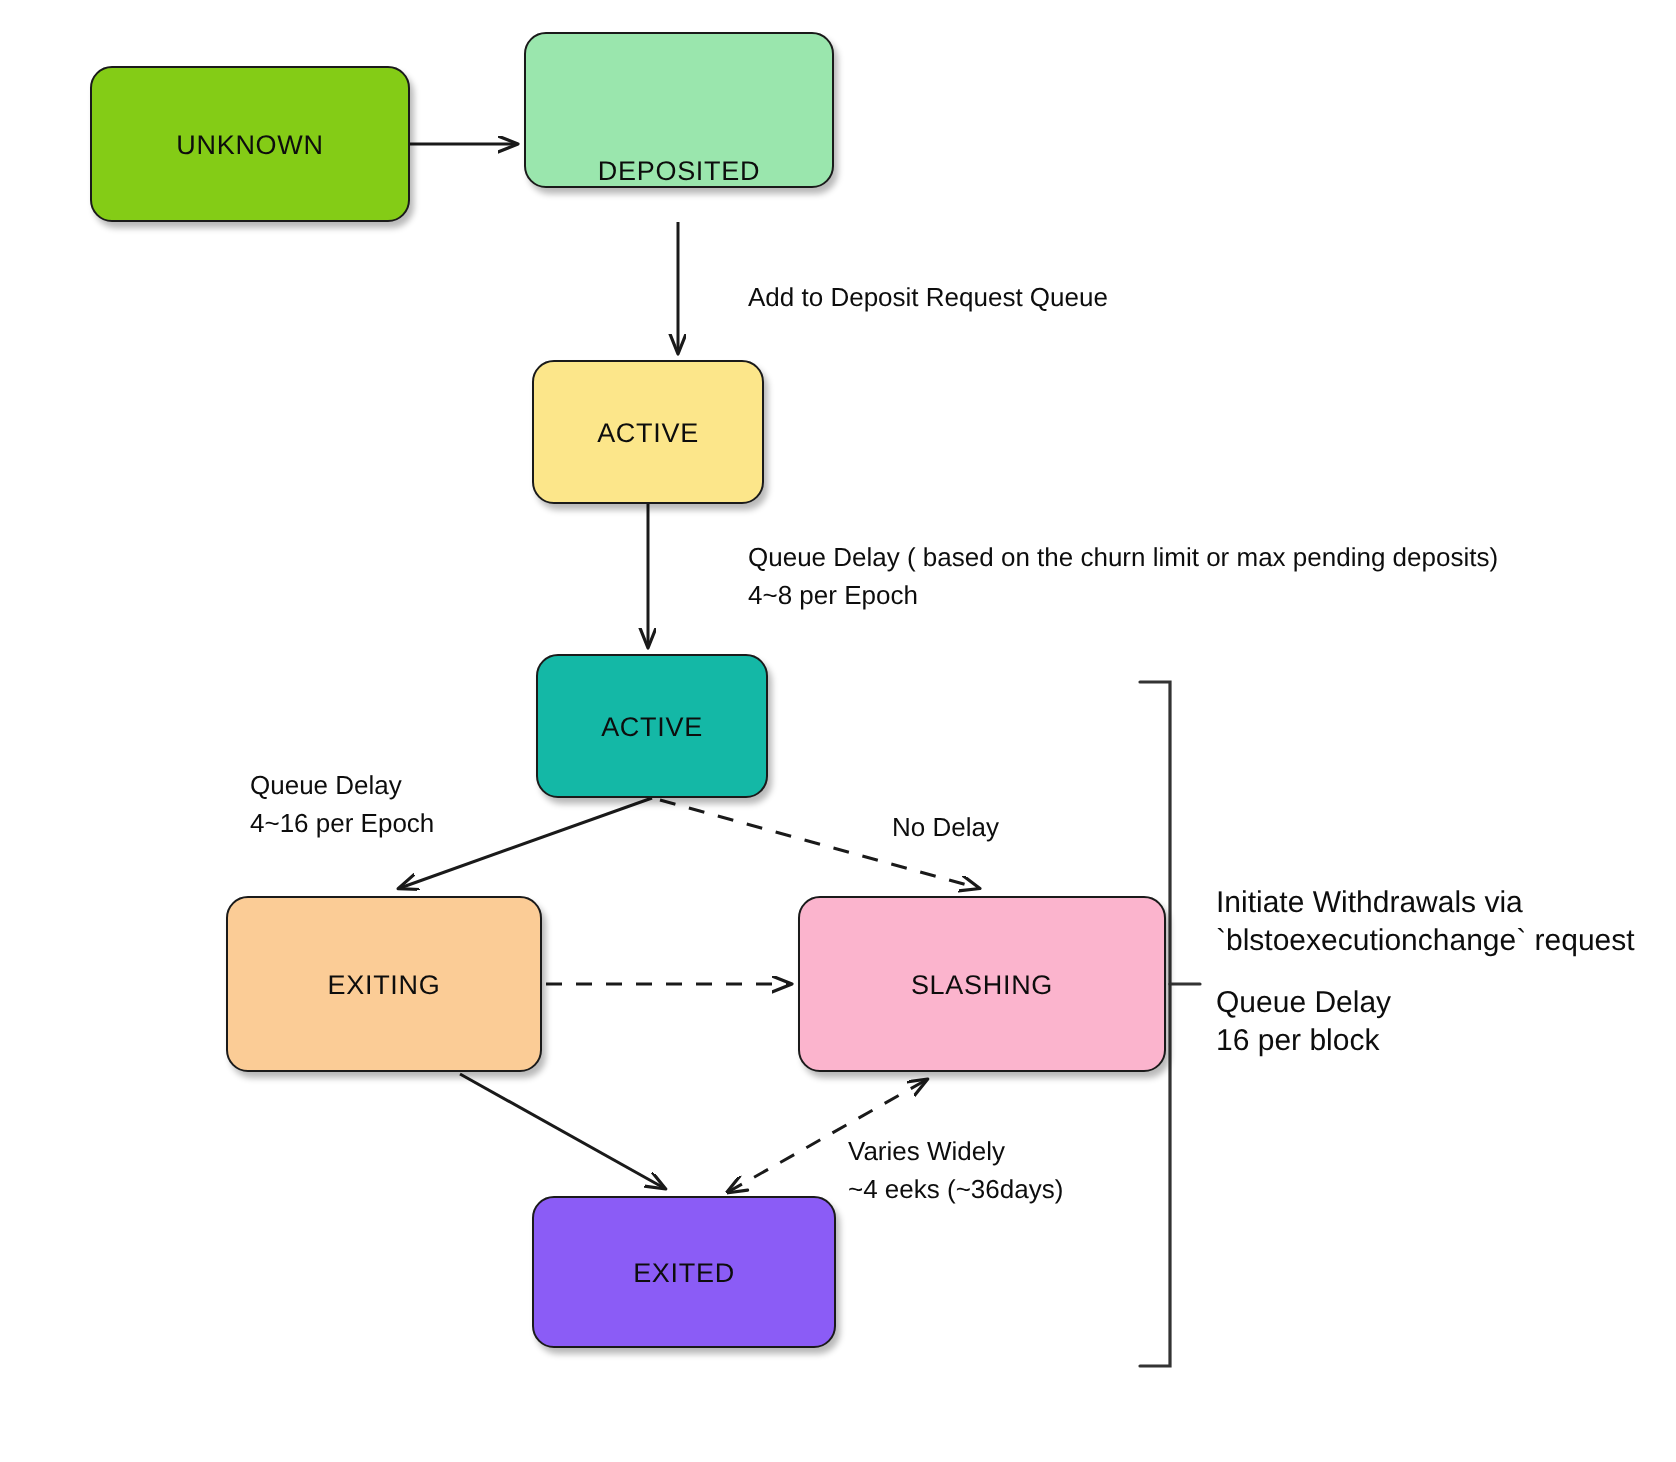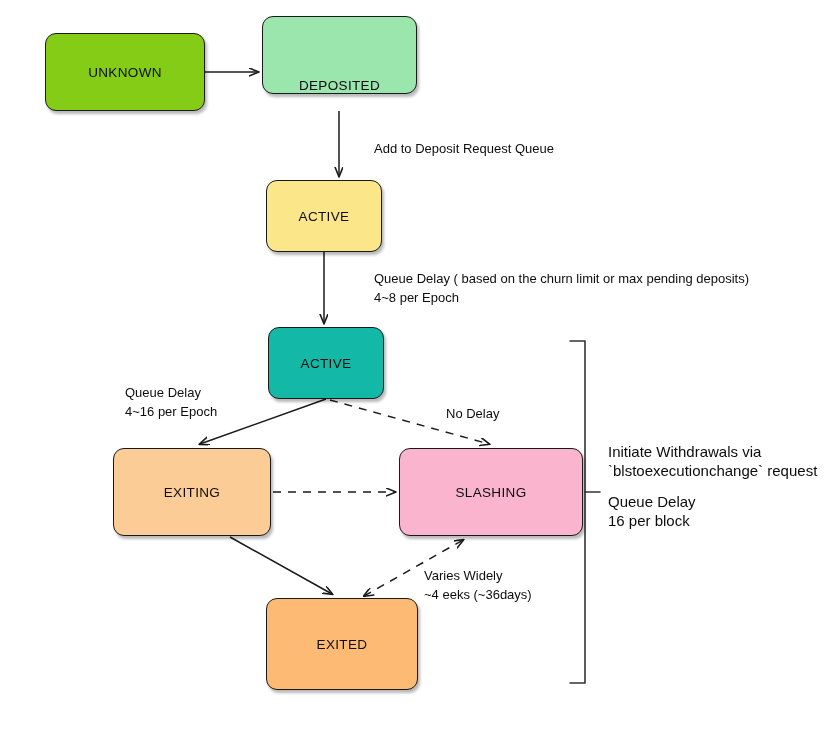--- a/index.html
+++ b/index.html
@@ -120,21 +120,21 @@
   </div>
 
   <div class="node" style="left:113px; top:448px; width:158px; height:88px; background:#fbcc96;">
     <span class="node-label">EXITING</span>
   </div>
 
   <div class="node" style="left:399px; top:448px; width:184px; height:88px; background:#fbb4cd;">
     <span class="node-label">SLASHING</span>
   </div>
 
-  <div class="node" style="left:266px; top:598px; width:152px; height:92px; background:#fdba74;">
+  <div class="node" style="left:266px; top:598px; width:152px; height:76px; background:#8b5cf6;">
     <span class="node-label">EXITED</span>
   </div>
 
   <div class="edge-label" style="left:374px; top:139px;">Add to Deposit Request Queue</div>
 
   <div class="edge-label" style="left:374px; top:269px;">Queue Delay ( based on the churn limit or max pending deposits)
 4~8 per Epoch</div>
 
   <div class="edge-label" style="left:125px; top:383px;">Queue Delay
 4~16 per Epoch</div>

